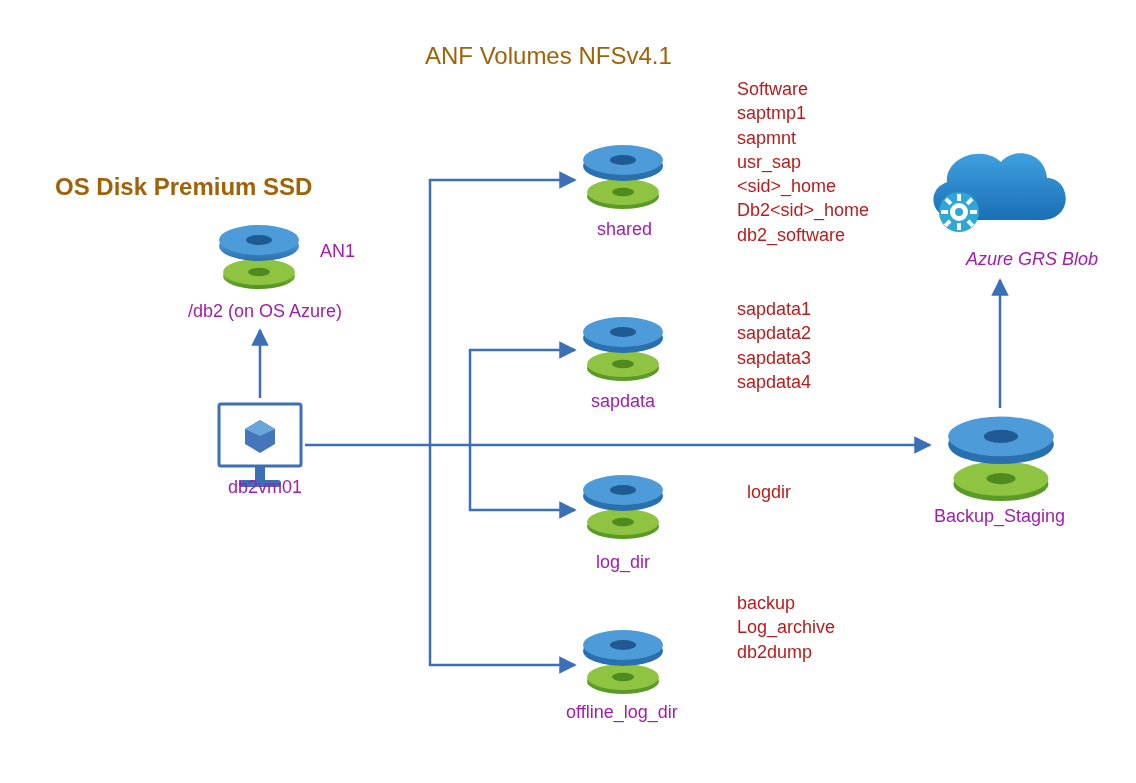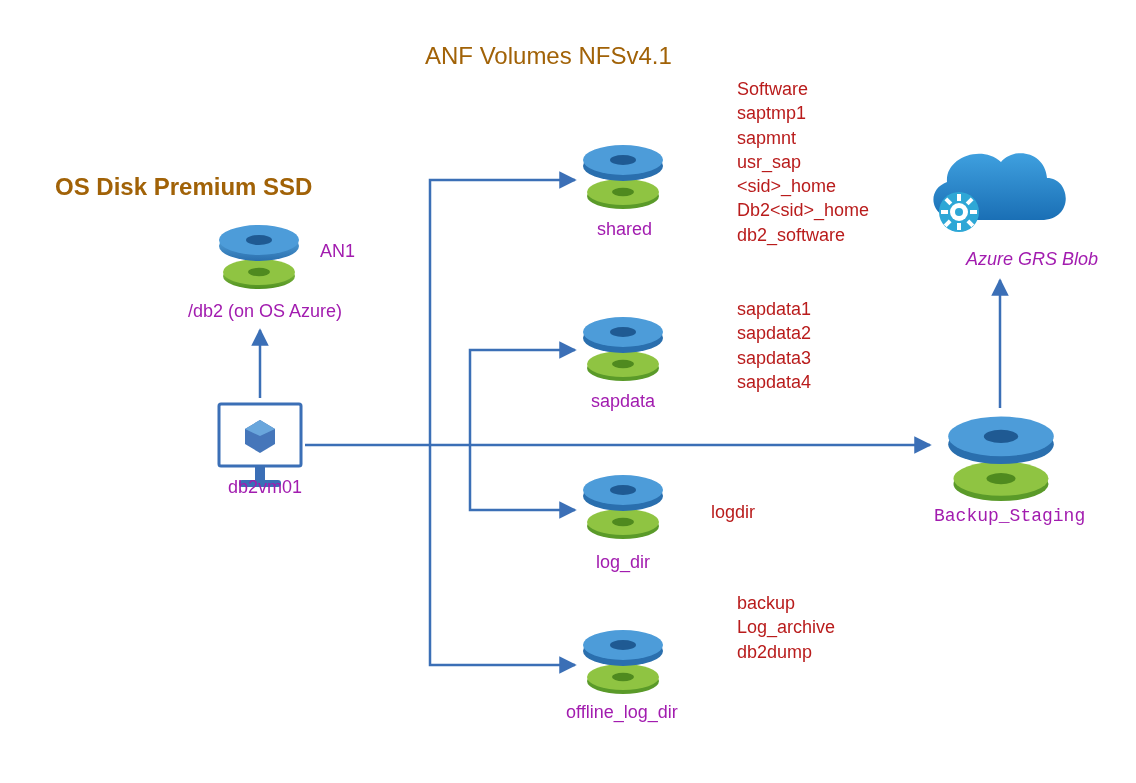--- a/index.html
+++ b/index.html
@@ -137,21 +137,21 @@
   <svg viewBox="0 0 90 72" width="90" height="72">
     <ellipse cx="45" cy="56" rx="36" ry="13" fill="#5a9a29"></ellipse>
       <ellipse cx="45" cy="52" rx="36" ry="13" fill="#8fc442"></ellipse>
       <ellipse cx="45" cy="52" rx="11" ry="4.2" fill="#4f8a1f"></ellipse>
     <ellipse cx="45" cy="26" rx="40" ry="15" fill="#2a6fae"></ellipse>
       <ellipse cx="45" cy="20" rx="40" ry="15" fill="#4d9cd9"></ellipse>
       <ellipse cx="45" cy="20" rx="13" ry="5" fill="#1f5a93"></ellipse>
   </svg>
 </div>
 <div class="label" style="left:596px; top:551px;text-align:right;">log_dir</div>
-<div class="list" style="left:711px; top:480px;margin-top:20px;" id="list-logdir">
+<div class="list" style="left:747px; top:480px;" id="list-logdir">
     <div>logdir</div>
   </div>
 
 <div class="disk-icon" style="left:578px; top:625px;">
   <svg viewBox="0 0 90 72" width="90" height="72">
     <ellipse cx="45" cy="56" rx="36" ry="13" fill="#5a9a29"></ellipse>
       <ellipse cx="45" cy="52" rx="36" ry="13" fill="#8fc442"></ellipse>
       <ellipse cx="45" cy="52" rx="11" ry="4.2" fill="#4f8a1f"></ellipse>
     <ellipse cx="45" cy="26" rx="40" ry="15" fill="#2a6fae"></ellipse>
       <ellipse cx="45" cy="20" rx="40" ry="15" fill="#4d9cd9"></ellipse>
@@ -168,21 +168,21 @@
 <div class="disk-icon" style="left:936px; top:410px; width:130px; height:95px;">
   <svg viewBox="0 0 90 72" width="130" height="95" preserveAspectRatio="xMidYMid meet">
     <ellipse cx="45" cy="56" rx="36" ry="13" fill="#5a9a29"></ellipse>
       <ellipse cx="45" cy="52" rx="36" ry="13" fill="#8fc442"></ellipse>
       <ellipse cx="45" cy="52" rx="11" ry="4.2" fill="#4f8a1f"></ellipse>
     <ellipse cx="45" cy="26" rx="40" ry="15" fill="#2a6fae"></ellipse>
       <ellipse cx="45" cy="20" rx="40" ry="15" fill="#4d9cd9"></ellipse>
       <ellipse cx="45" cy="20" rx="13" ry="5" fill="#1f5a93"></ellipse>
   </svg>
 </div>
-<div class="label" style="left:934px; top:505px;font-family:Liberation Mono, monospace;">Backup_Staging</div>
+<div class="label" style="left:934px; top:505px;">Backup_Staging</div>
 
 <div class="cloud-icon" style="left:915px; top:130px;">
   <svg viewBox="0 0 160 110" width="160" height="110">
     <defs>
       <linearGradient id="cloudg" x1="0" y1="0" x2="0" y2="1">
         <stop offset="0" stop-color="#3fa0df"></stop>
           <stop offset="1" stop-color="#1a6fb5"></stop>
       </linearGradient>
     </defs>
     <path d="M45 90 C15 90 10 60 32 52 C30 28 66 14 86 32 C100 16 130 22 132 48 C156 48 160 90 126 90 Z" fill="url(#cloudg)"></path>

